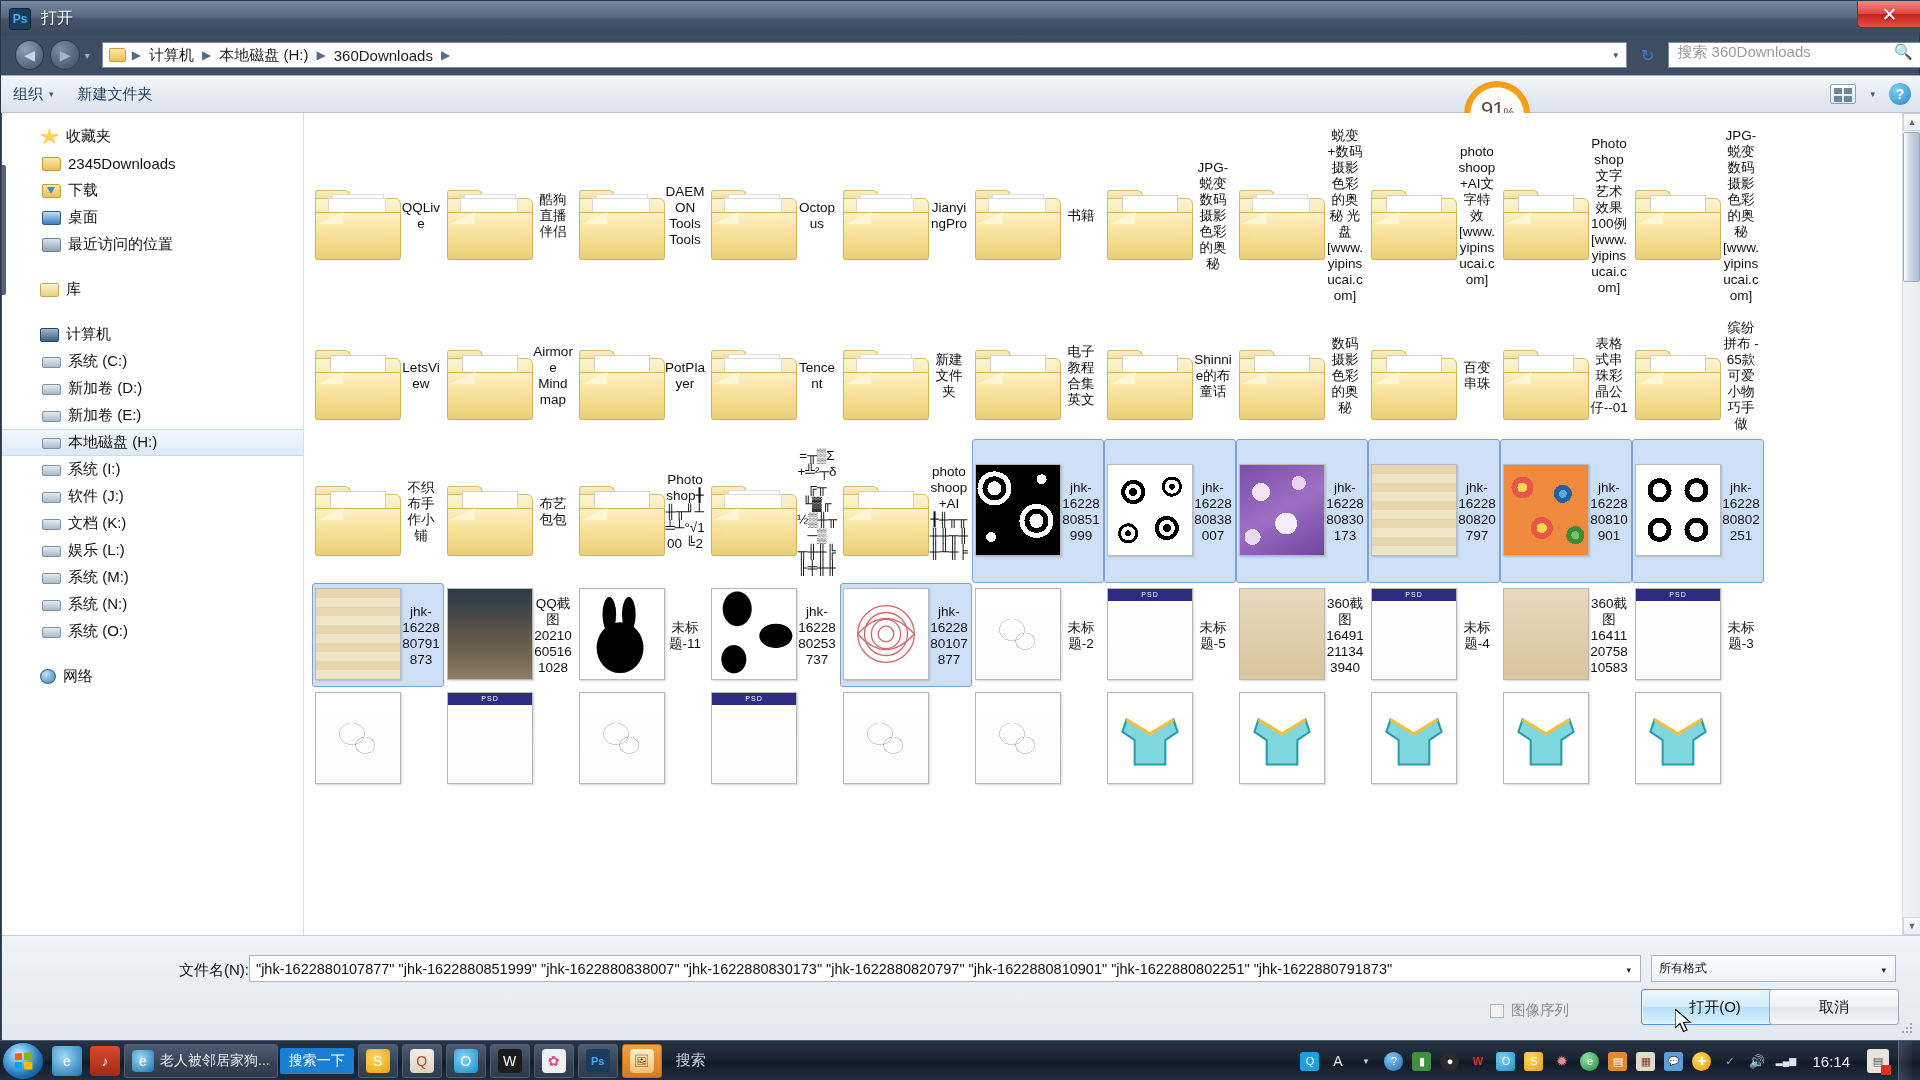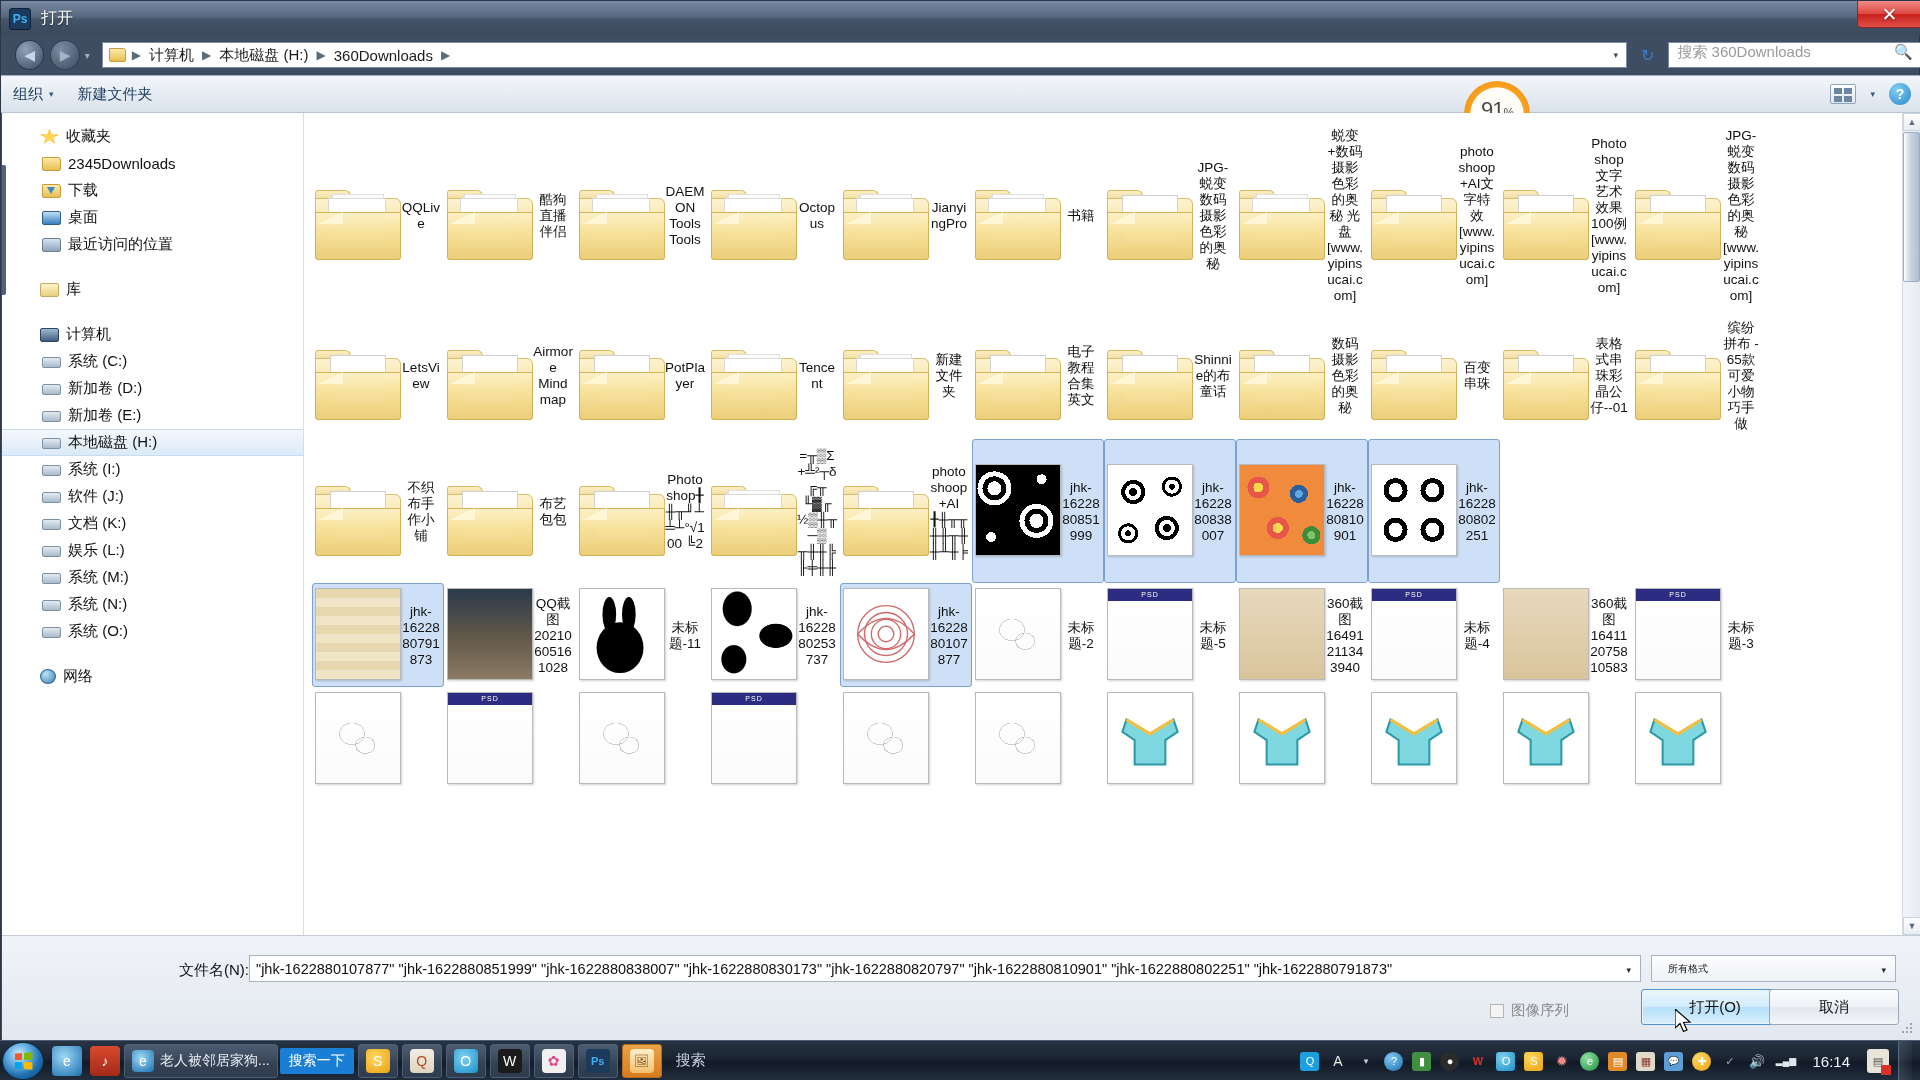--- a/index.html
+++ b/index.html
@@ -270,21 +270,21 @@
     position:absolute; left:248px; top:954px; width:1392px; height:27px;
     background:#fff; border:1px solid #a7b3c2; display:flex; align-items:center;
   }
   .fn-text { font-size:14.5px; color:#111; margin-left:6px; white-space:nowrap; overflow:hidden; }
   .fn-caret { position:absolute; right:9px; top:9px; color:#2a2a2a; font-size:9px; }
   .type-select {
     position:absolute; left:1650px; top:954px; width:245px; height:27px;
     background:linear-gradient(#fdfdfe,#eef1f6); border:1px solid #a7b3c2;
     display:flex; align-items:center;
   }
-  .type-text { font-size:10px; color:#111; margin-left:16px; }
+  .type-text { font-size:12px; color:#111; margin-left:7px; }
   .type-caret { position:absolute; right:9px; top:9px; color:#2a2a2a; font-size:9px; }
 
   .seq-check { position:absolute; left:1489px; top:1000px; display:flex; align-items:center; gap:7px; }
   .chkbox { width:14px; height:14px; background:#f3f3f3; border:1px solid #b5b5b5; }
   .seq-label { font-size:14.5px; color:#8c8c8c; }
 
   .dlg-btn {
     position:absolute; top:988px; width:148px; height:36px;
     display:flex; align-items:center; justify-content:center;
     font-size:15px; color:#111; border-radius:3px;
@@ -844,20 +844,32 @@
               <div class="thumb">
                 <div class="imgthumb pat-rose"></div>
               </div>
               <div class="caption">jhk-1622880851999</div>
             </div>
             <div class="cell sel">
               <div class="thumb">
                 <div class="imgthumb pat-swirl"></div>
               </div>
               <div class="caption">jhk-1622880838007</div>
+            </div>
+            <div class="cell sel">
+              <div class="thumb">
+                <div class="imgthumb pat-purple"></div>
+              </div>
+              <div class="caption">jhk-1622880830173</div>
+            </div>
+            <div class="cell sel">
+              <div class="thumb">
+                <div class="imgthumb pat-lace"></div>
+              </div>
+              <div class="caption">jhk-1622880820797</div>
             </div>
             <div class="cell sel">
               <div class="thumb">
                 <div class="imgthumb pat-floral"></div>
               </div>
               <div class="caption">jhk-1622880810901</div>
             </div>
             <div class="cell sel">
               <div class="thumb">
                 <div class="imgthumb pat-celtic"></div>

